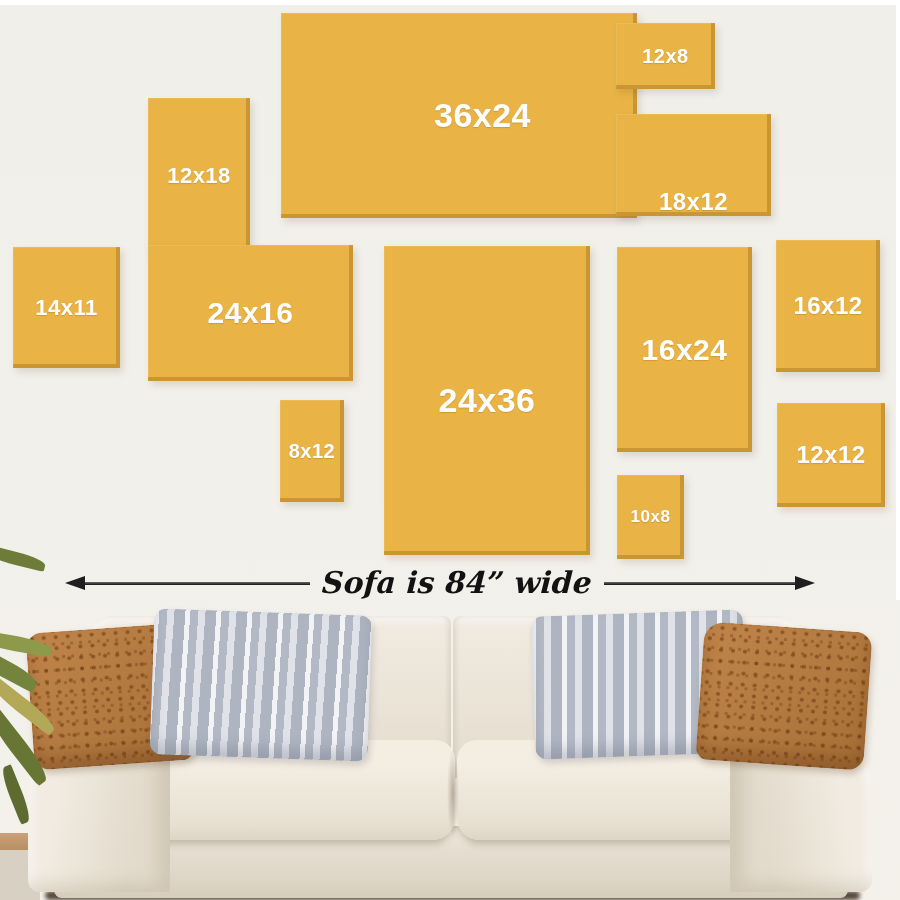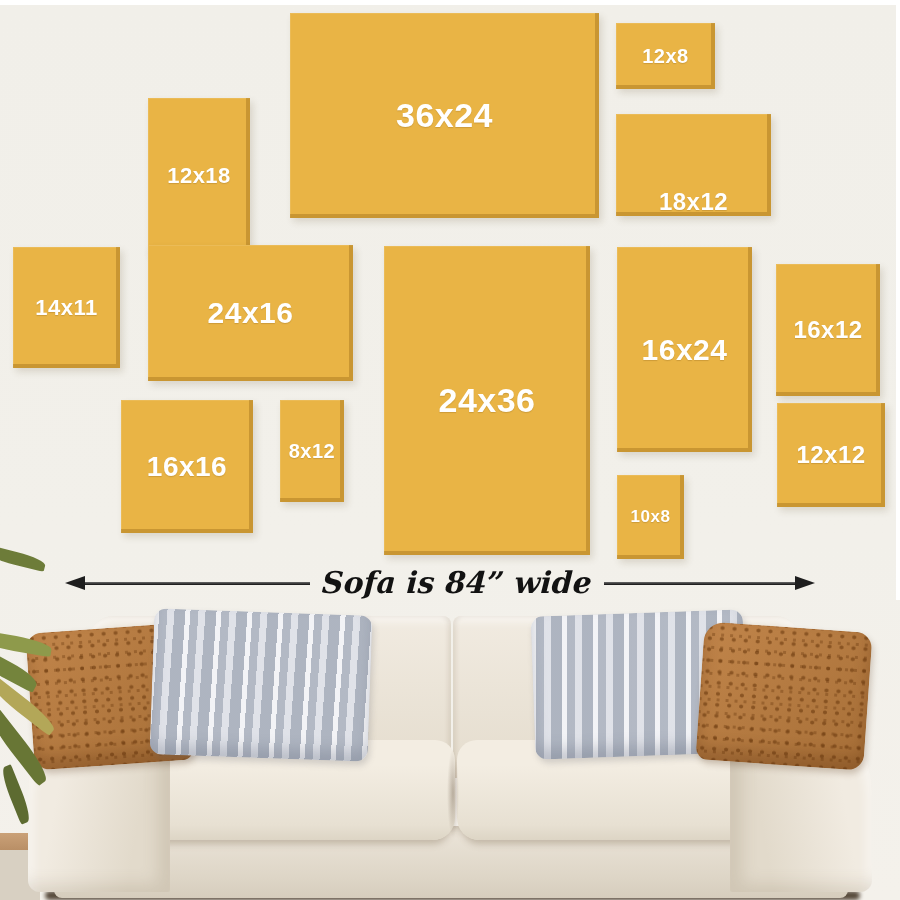--- a/index.html
+++ b/index.html
@@ -14,28 +14,28 @@
   
   .panel{
     position:absolute;display:flex;align-items:center;justify-content:center;
     background:#e9b445;
     box-shadow:inset -4px -4px 0 rgba(158,109,24,.42), inset 1px 1px 0 rgba(255,255,255,.10),
                3px 4px 7px rgba(95,75,35,.16);
     color:#ffffff;font-weight:bold;letter-spacing:.5px;z-index:3;
     text-shadow:0 1px 1px rgba(120,85,20,.25);
   }
   .p0{left:148px;top:62px;width:102px;height:156px;font-size:22px;margin-top:36px;}
-  .p1{left:290px;top:13px;width:309px;height:205px;font-size:34px;}
+  .p1{left:281px;top:13px;width:309px;height:205px;font-size:34px;padding-left:47px;}
   .p2{left:616px;top:23px;width:99px;height:66px;font-size:20px;}
   .p3{left:616px;top:114px;width:155px;height:102px;font-size:24px;align-items:flex-end;}
   .p4{left:13px;top:247px;width:107px;height:121px;font-size:22px;}
   .p5{left:148px;top:245px;width:205px;height:136px;font-size:30px;}
   .p6{left:384px;top:246px;width:206px;height:309px;font-size:34px;}
   .p7{left:617px;top:247px;width:135px;height:205px;font-size:30px;}
-  .p8{left:776px;top:264px;width:104px;height:132px;font-size:24px;}
+  .p8{left:776px;top:240px;width:104px;height:132px;font-size:24px;}
   .p9{left:121px;top:400px;width:132px;height:133px;font-size:28px;}
   .p10{left:280px;top:400px;width:64px;height:102px;font-size:20px;}
   .p11{left:617px;top:475px;width:67px;height:84px;font-size:17px;}
   .p12{left:777px;top:403px;width:108px;height:104px;font-size:24px;}
 
   
   .dim{position:absolute;left:65px;top:568px;width:750px;height:30px;
        display:flex;align-items:center;z-index:4;}
   .dim .seg{height:3px;background:linear-gradient(180deg,#6a6a6a,#111111);}
   .dim .seg.a{flex:1.18;}
@@ -140,23 +140,20 @@
     </div>
   <div class="panel p6">
       <span>24x36</span>
     </div>
   <div class="panel p7">
       <span>16x24</span>
     </div>
   <div class="panel p8">
       <span>16x12</span>
     </div>
-  <div class="panel p9">
-      <span>16x16</span>
-    </div>
   <div class="panel p10">
       <span>8x12</span>
     </div>
   <div class="panel p11">
       <span>10x8</span>
     </div>
   <div class="panel p12">
       <span>12x12</span>
     </div>
 

